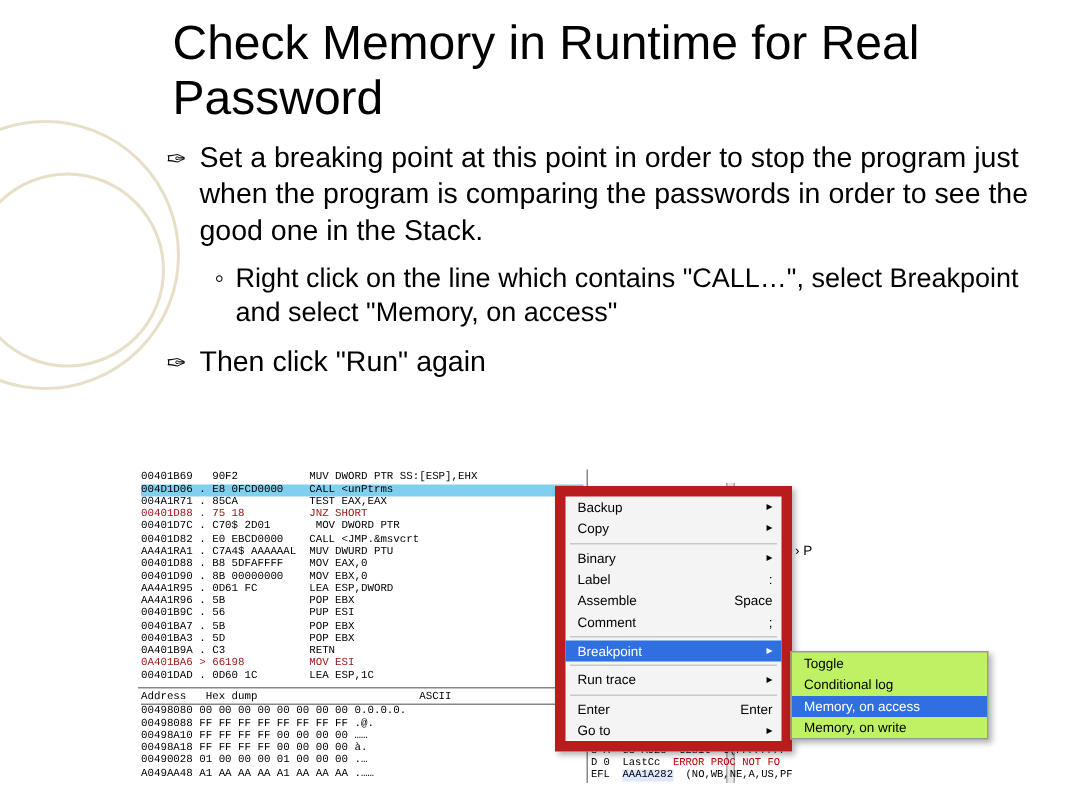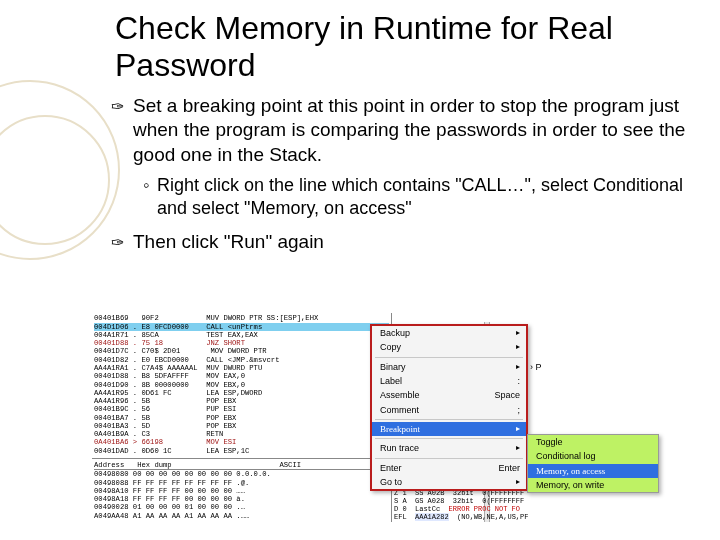--- a/index.html
+++ b/index.html
@@ -96,34 +96,34 @@
     white-space: pre;
   }
   .hexdump-head { border-bottom: 1px solid #888; display:inline-block; width:100%; }
 
   .ctx-menu {
     position: absolute;
     left: 278px;
     top: 2px;
     width: 158px;
     background: #f4f4f4;
-    border: 2px solid #b91c1c;
+    border: 7px solid #b91c1c;
     box-shadow: 2px 2px 4px rgba(0,0,0,0.3);
     font-family: Tahoma, sans-serif;
     font-size: 9px;
     z-index: 10;
   }
   .ctx-menu .sep { height: 1px; background: #c8c8c8; margin: 2px 3px; }
   .ctx-item {
     display: flex;
     justify-content: space-between;
     padding: 2px 6px 2px 8px;
     color: #000;
   }
-  .ctx-item.hi { background: #2f6fe0; color: #fff; font-family: Liberation Serif, serif; }
+  .ctx-item.hi { background: #2f6fe0; color: #fff; }
   .ctx-item .arrow { font-size: 8px; }
 
   .sub-menu {
     position: absolute;
     left: 435px;
     top: 112px;
     width: 132px;
     background: #bef264;
     border: 1px solid #999;
     box-shadow: 2px 2px 4px rgba(0,0,0,0.3);
@@ -171,21 +171,21 @@
 <div class="deco-circle c2"></div>
 
 <div class="slide">
   <h1 class="title">Check Memory in Runtime for Real Password</h1>
 
   <div class="bullet">
     <span class="icon">✑</span>
     <span>Set</span><span> a breaking point at this point in order to stop the program just when the program is comparing the passwords in order to see the good one in the Stack.</span>
   </div>
 
-  <div class="sub-bullet">Right click on the line which contains "CALL…", select Conditional and select "Memory, on access"</div>
+  <div class="sub-bullet">Right click on the line which contains "CALL…", select Breakpoint and select "Memory, on access"</div>
 
   <div class="bullet">
     <span class="icon">✑</span>
     <span>Then</span><span> click "Run" again</span>
   </div>
 </div>
 
 <div class="debugger">
 
   <div class="dbg-left">

